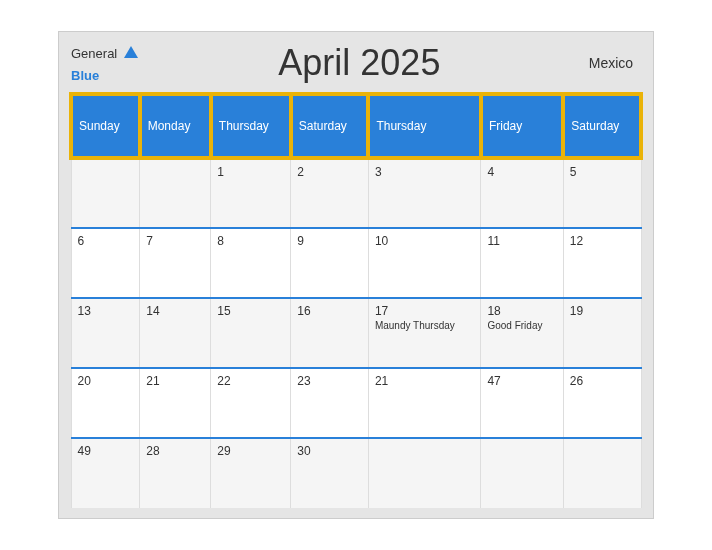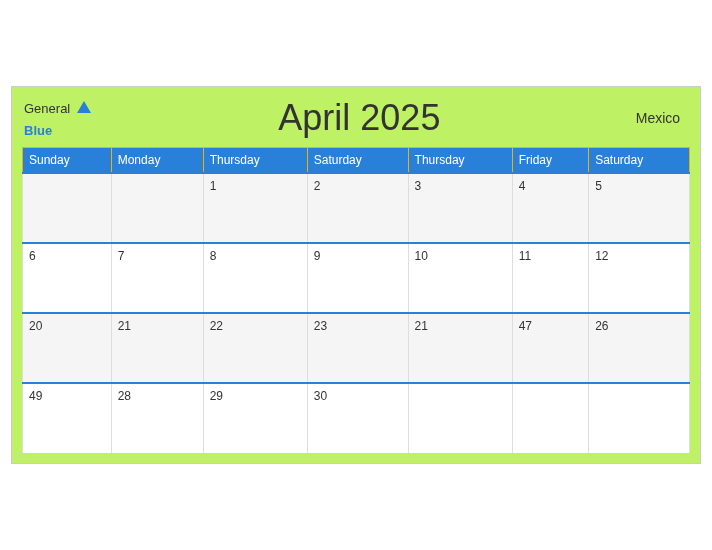--- a/index.html
+++ b/index.html
@@ -6,22 +6,22 @@
     body {
       font-family: Arial, sans-serif;
       background: #fff;
       width: 712px;
       height: 550px;
       display: flex;
       align-items: center;
       justify-content: center;
     }
     .calendar-container {
-      width: 690px;
-      background: #bef264;
+      width: 596px;
+      background: #e5e5e5;
       border: 1px solid #ccc;
       padding: 10px 10px 10px 10px;
     }
     .calendar-header {
       display: flex;
       justify-content: space-between;
       align-items: center;
       margin-bottom: 8px;
       padding: 0 2px;
     }
@@ -70,23 +70,23 @@
       width: 100%;
       border-collapse: collapse;
     }
     .calendar-table thead tr {
       background: #2980d9;
     }
     .calendar-table thead th {
       color: #fff;
       font-size: 12px;
       font-weight: normal;
-      padding: 5px 6px;
+      padding: 23px 6px;
       text-align: left;
-      border: 1px solid #eab308;
+      border: 4px solid #eab308;
     }
     .calendar-table tbody tr {
       height: 70px;
       vertical-align: top;
     }
     .calendar-table tbody tr:nth-child(odd) {
       background: #f5f5f5;
     }
     .calendar-table tbody tr:nth-child(even) {
       background: #fff;
@@ -179,20 +179,45 @@
           </td>
           <td>
             <span class="day-number">11</span>
           </td>
           <td>
             <span class="day-number">12</span>
           </td>
         </tr>
         <tr>
           <td>
+            <span class="day-number">13</span>
+          </td>
+          <td>
+            <span class="day-number">14</span>
+          </td>
+          <td>
+            <span class="day-number">15</span>
+          </td>
+          <td>
+            <span class="day-number">16</span>
+          </td>
+          <td>
+            <span class="day-number">17</span>
+            <span class="holiday-name">Maundy Thursday</span>
+          </td>
+          <td>
+            <span class="day-number">18</span>
+            <span class="holiday-name">Good Friday</span>
+          </td>
+          <td>
+            <span class="day-number">19</span>
+          </td>
+        </tr>
+        <tr>
+          <td>
             <span class="day-number">20</span>
           </td>
           <td>
             <span class="day-number">21</span>
           </td>
           <td>
             <span class="day-number">22</span>
           </td>
           <td>
             <span class="day-number">23</span>

